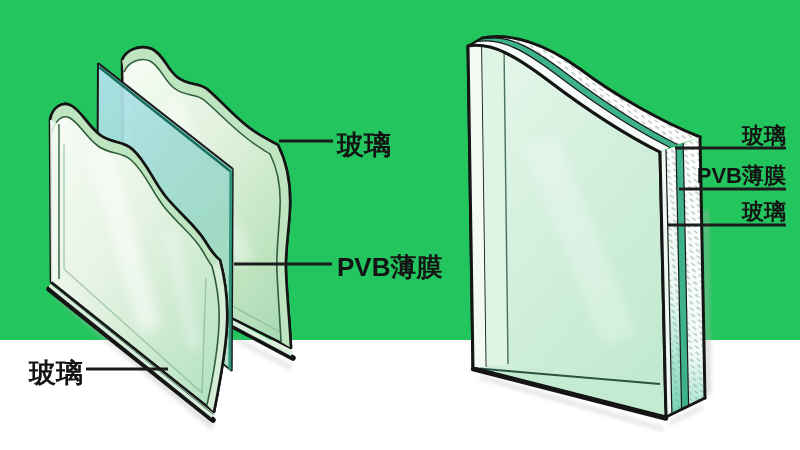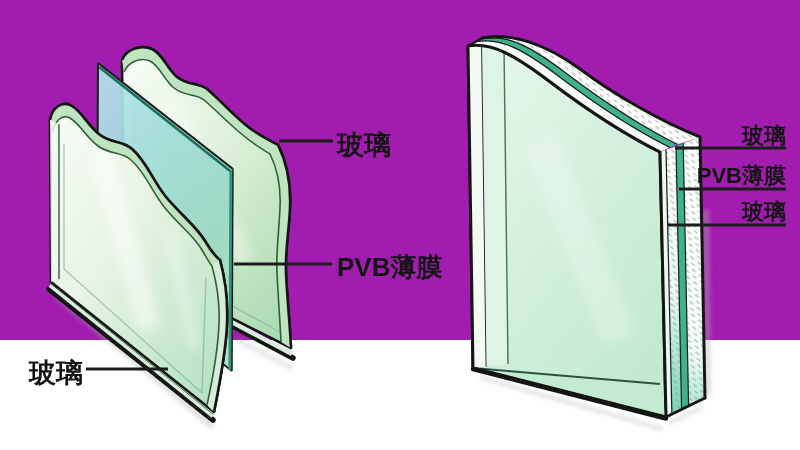--- a/index.html
+++ b/index.html
@@ -1,16 +1,16 @@
 <!DOCTYPE html>
 <html><head>
 <meta charset="utf-8">
 <style>
   html,body{margin:0;padding:0;background:#ffffff;width:800px;height:450px;overflow:hidden;}
-  .stage{width:800px;height:340px;position:relative;background:#a21caf;}
+  .stage{width:800px;height:340px;position:relative;background:#22c55e;}
   svg{display:block;}
   text{font-family:"Liberation Sans","DejaVu Sans",sans-serif;font-weight:600;fill:#141414;}
   .lbl-big{font-size:27px;}
   .lbl-mid{font-size:26px;}
   .lbl-small{font-size:22px;}
 </style>
 </head>
 <body>
 
 <div class="stage">

